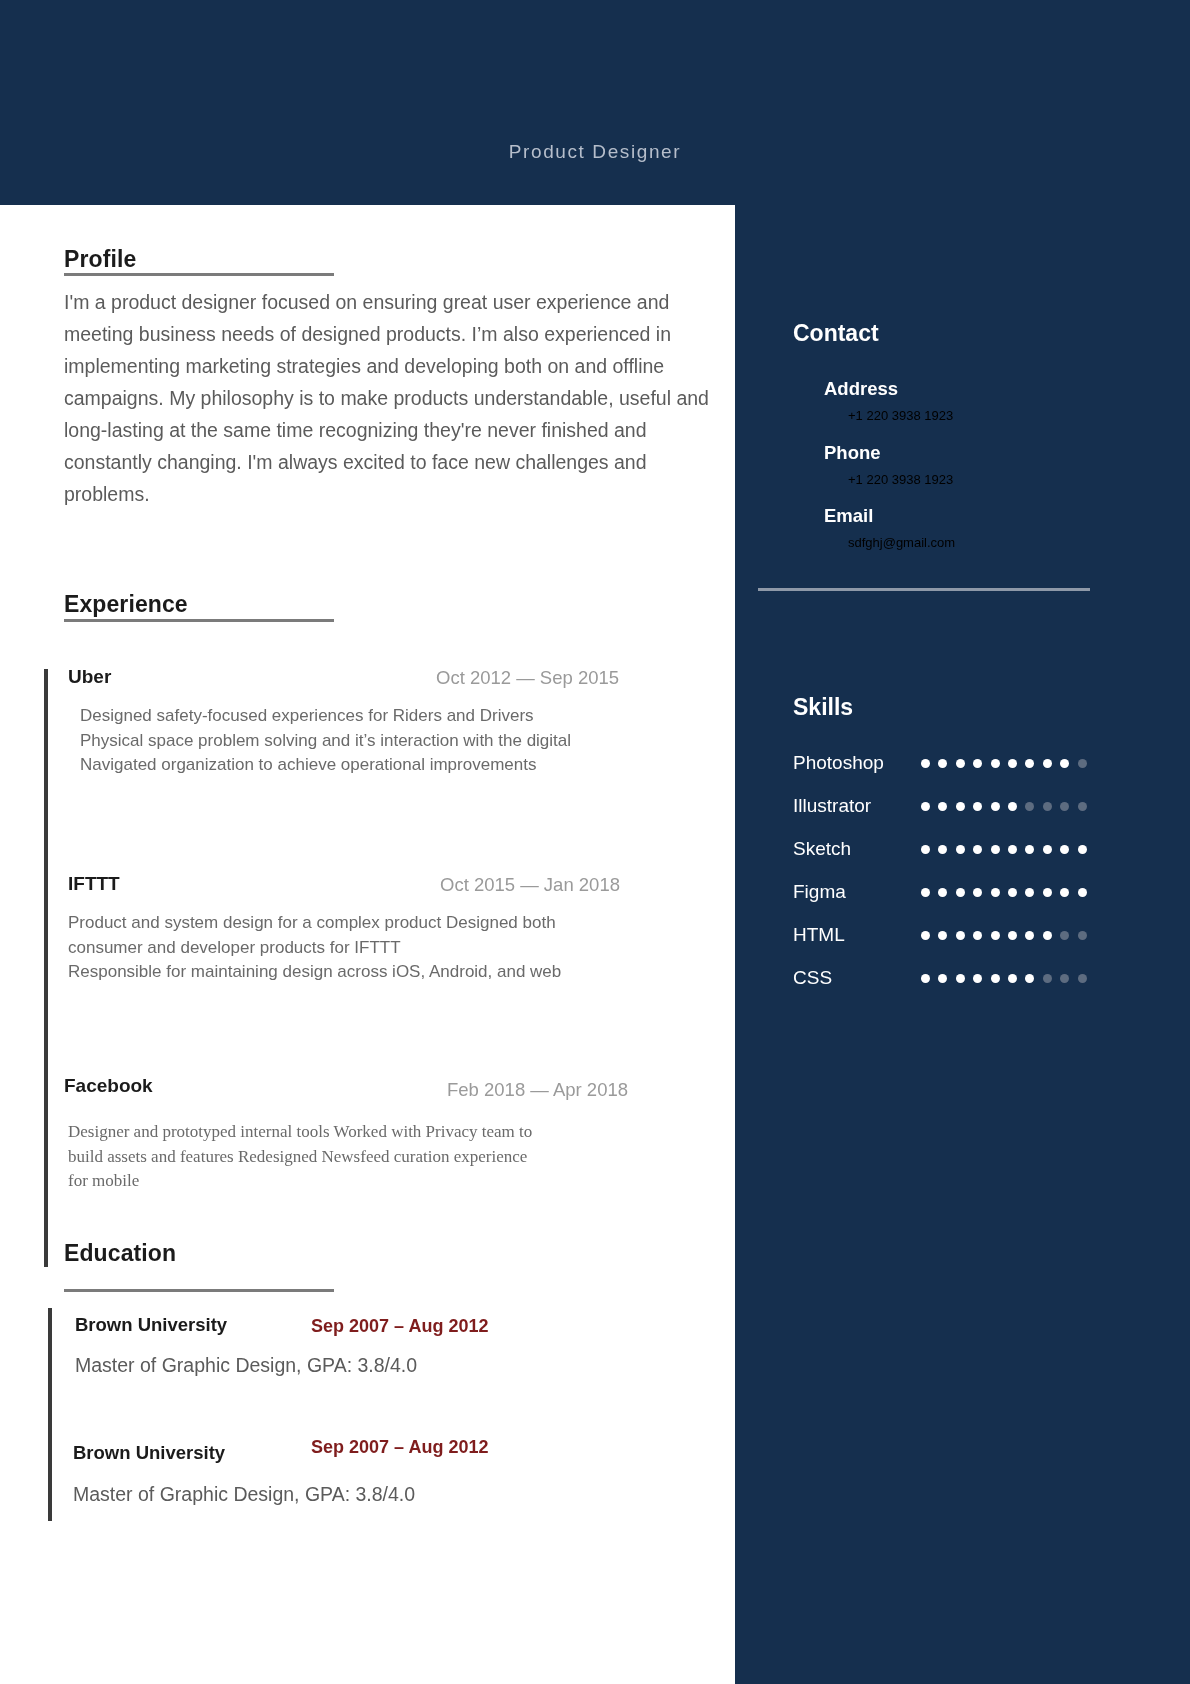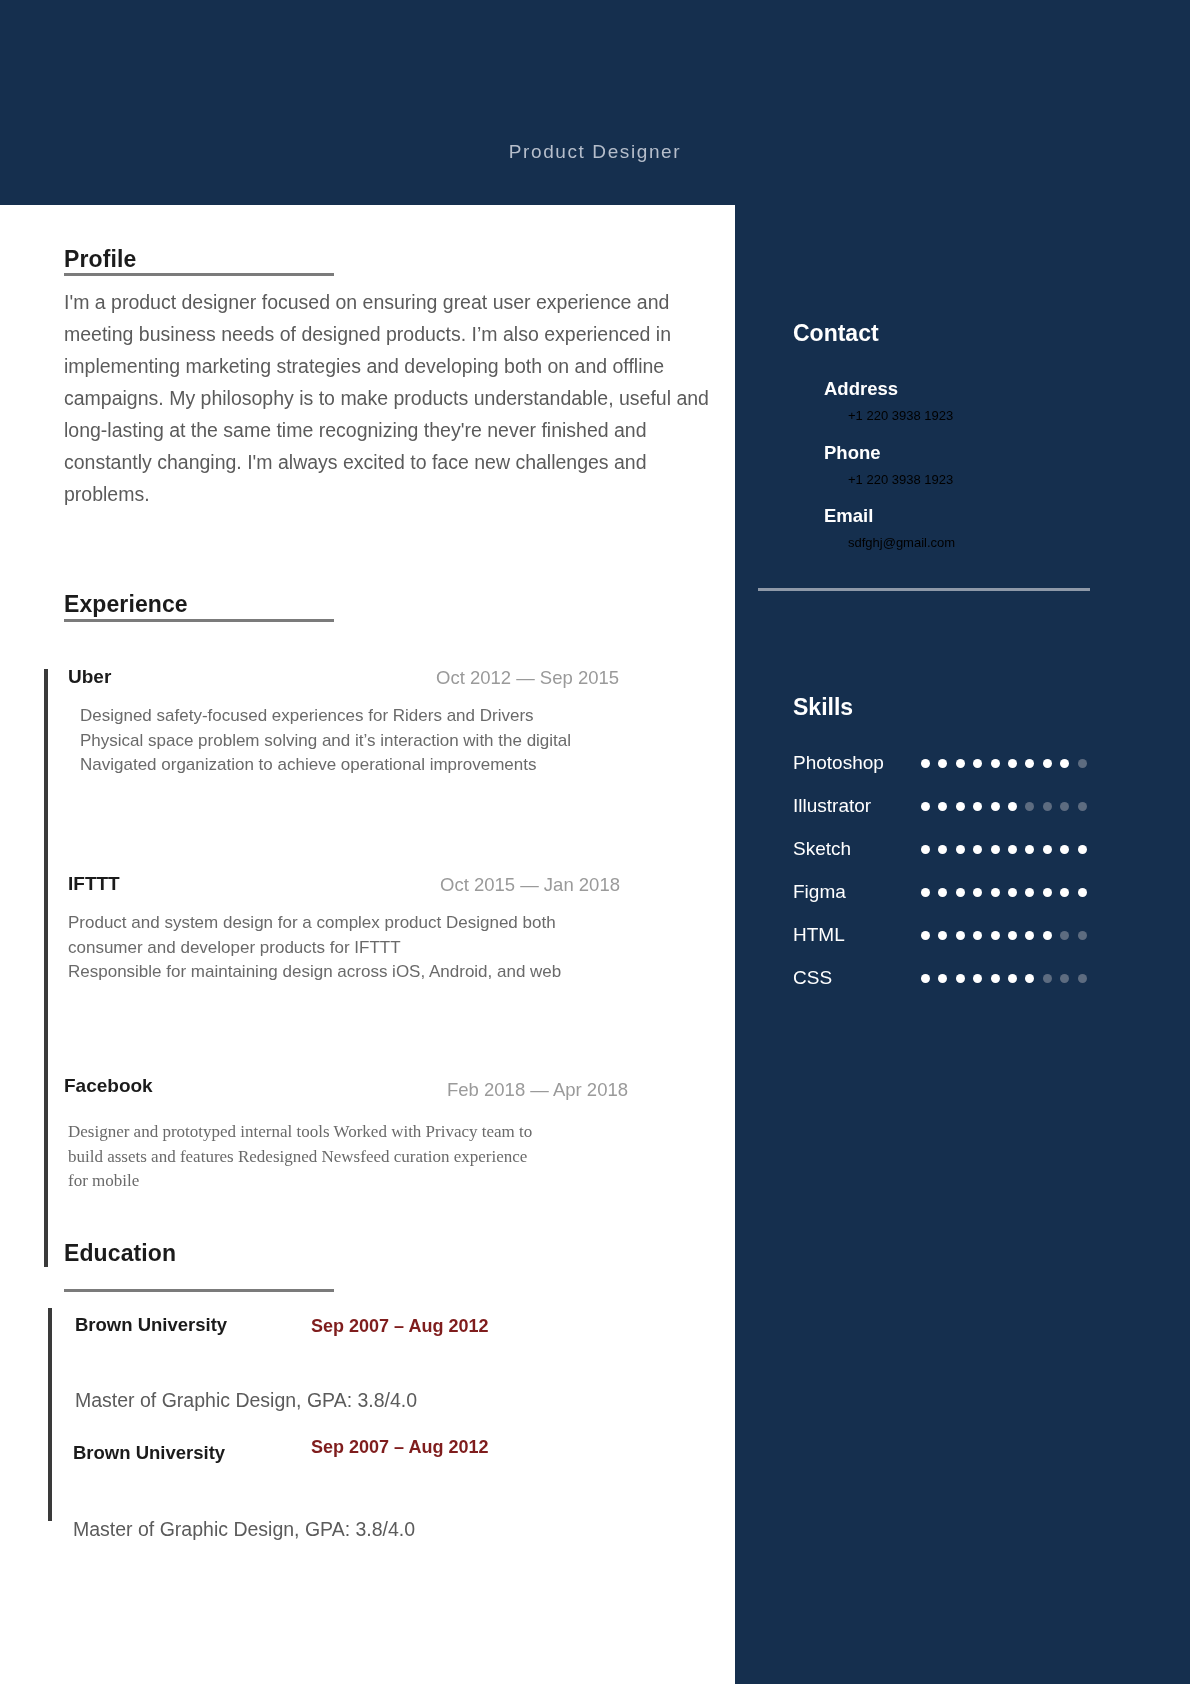--- a/index.html
+++ b/index.html
@@ -112,21 +112,20 @@
     font-weight:700;
     line-height:26px;
     white-space:nowrap;
   }
   .edu-desc {
     position:absolute;
     color:#5b5b5b;
     font-size:19.5px;
     font-weight:400;
     line-height:28px;
-    margin-top:35px;
   }
 
   
   .side-head {
     position:absolute;
     color:#ffffff;
     font-size:23px;
     font-weight:700;
     line-height:30px;
     left:793px;

